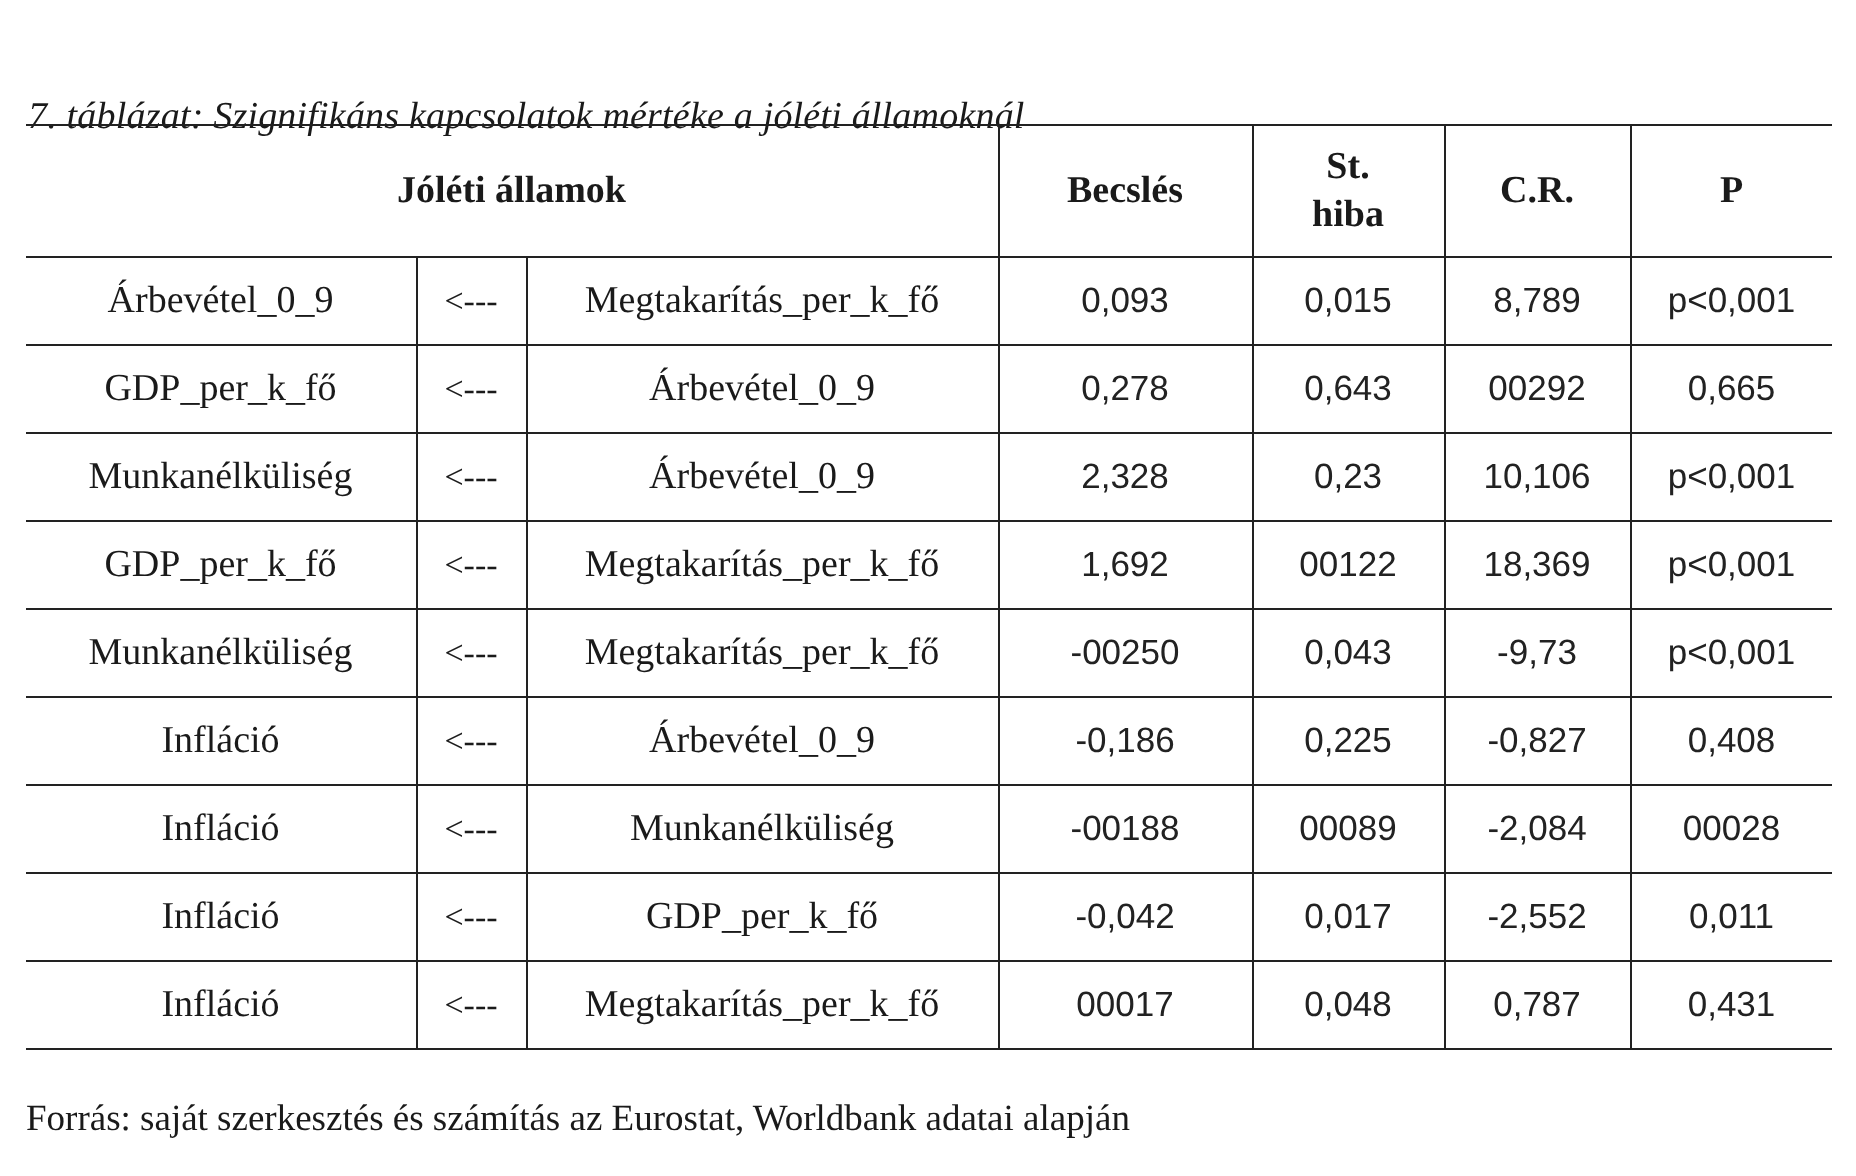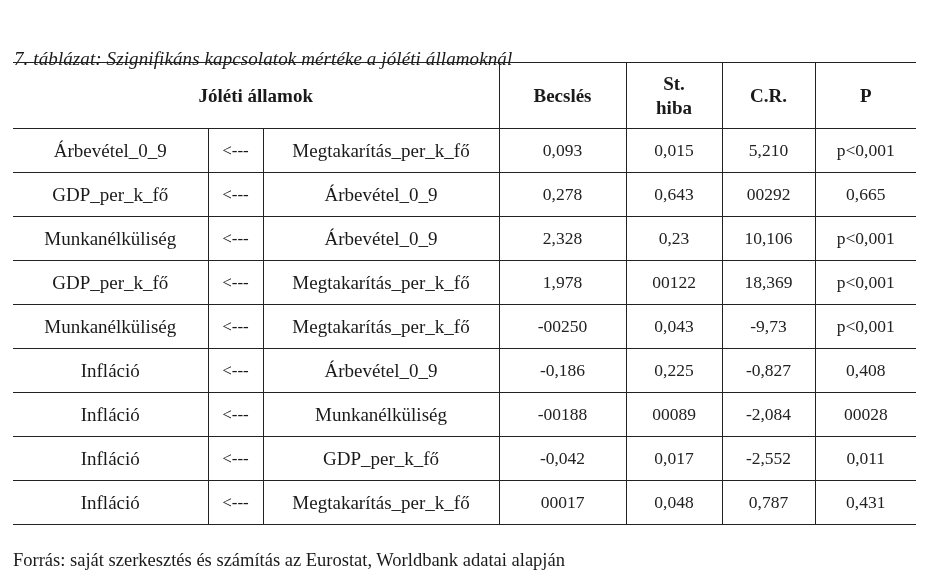--- a/index.html
+++ b/index.html
@@ -67,21 +67,21 @@
       font-weight: bold;
       font-size: 19px;
       line-height: 24px;
       font-family: "Liberation Serif", "DejaVu Serif", serif;
     }
     table.data tbody td {
       height: 43px;
       font-size: 19px;
     }
     table.data tbody td.num {
-      font-family: Liberation Serif, serif;
+      font-family: Liberation Sans, sans-serif;
       font-size: 17.5px;
       color: #222;
     }
     table.data tbody td.arrow {
       font-family: "Liberation Serif", serif;
       font-size: 17px;
     }
   </style>
 </head>
 <body>
@@ -110,21 +110,21 @@
       <th>P</th>
     </tr>
   </thead>
   <tbody>
     <tr>
       <td>Árbevétel_0_9</td>
       <td class="arrow">&lt;---</td>
       <td>Megtakarítás_per_k_fő</td>
       <td class="num">0,093</td>
       <td class="num">0,015</td>
-      <td class="num">5,210</td>
+      <td class="num">8,789</td>
       <td class="num">p&lt;0,001</td>
     </tr>
     <tr>
       <td>GDP_per_k_fő</td>
       <td class="arrow">&lt;---</td>
       <td>Árbevétel_0_9</td>
       <td class="num">0,278</td>
       <td class="num">0,643</td>
       <td class="num">00292</td>
       <td class="num">0,665</td>
@@ -135,21 +135,21 @@
       <td>Árbevétel_0_9</td>
       <td class="num">2,328</td>
       <td class="num">0,23</td>
       <td class="num">10,106</td>
       <td class="num">p&lt;0,001</td>
     </tr>
     <tr>
       <td>GDP_per_k_fő</td>
       <td class="arrow">&lt;---</td>
       <td>Megtakarítás_per_k_fő</td>
-      <td class="num">1,978</td>
+      <td class="num">1,692</td>
       <td class="num">00122</td>
       <td class="num">18,369</td>
       <td class="num">p&lt;0,001</td>
     </tr>
     <tr>
       <td>Munkanélküliség</td>
       <td class="arrow">&lt;---</td>
       <td>Megtakarítás_per_k_fő</td>
       <td class="num">-00250</td>
       <td class="num">0,043</td>

